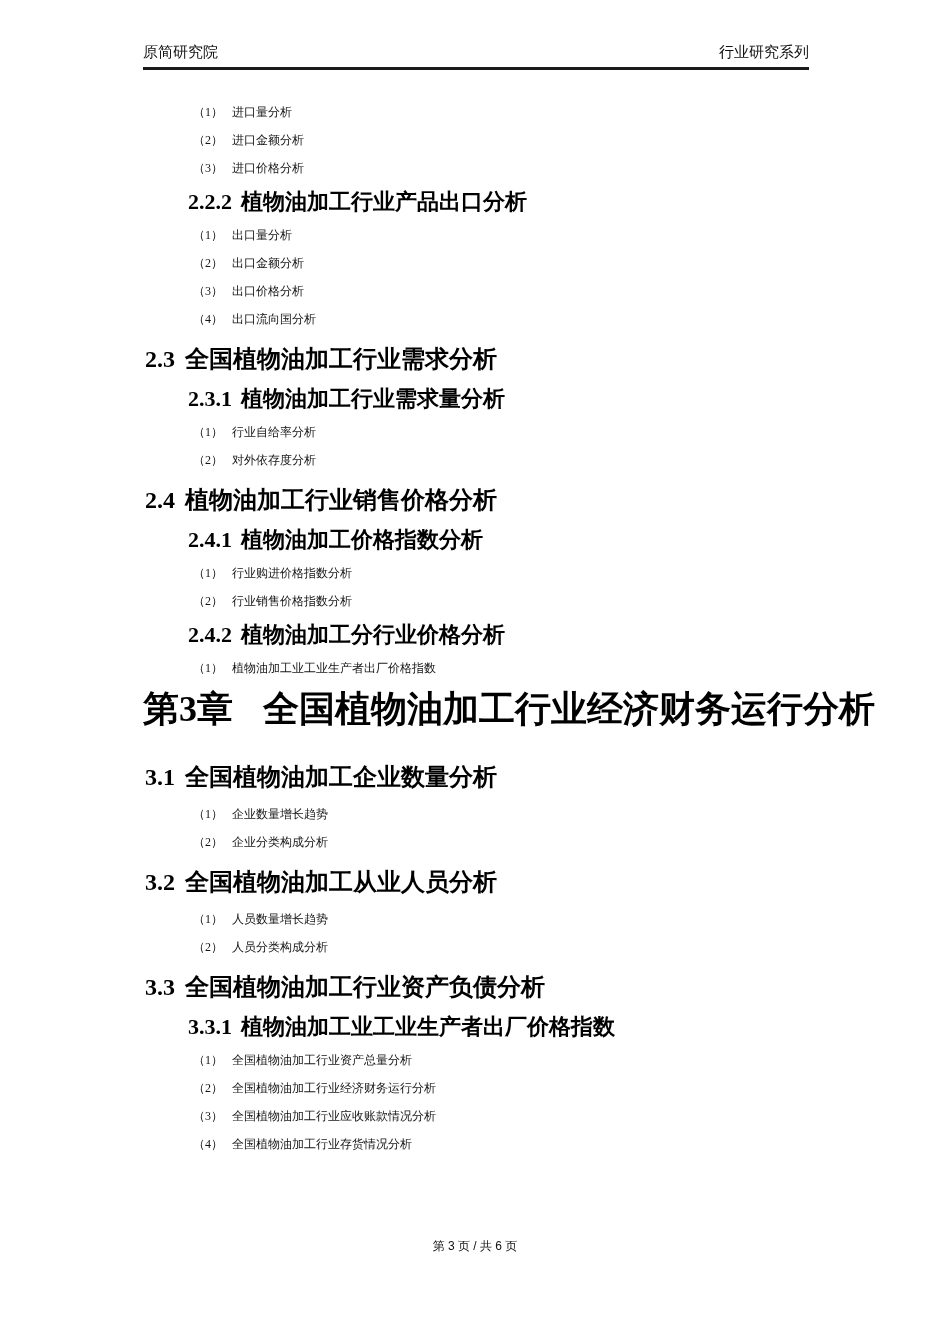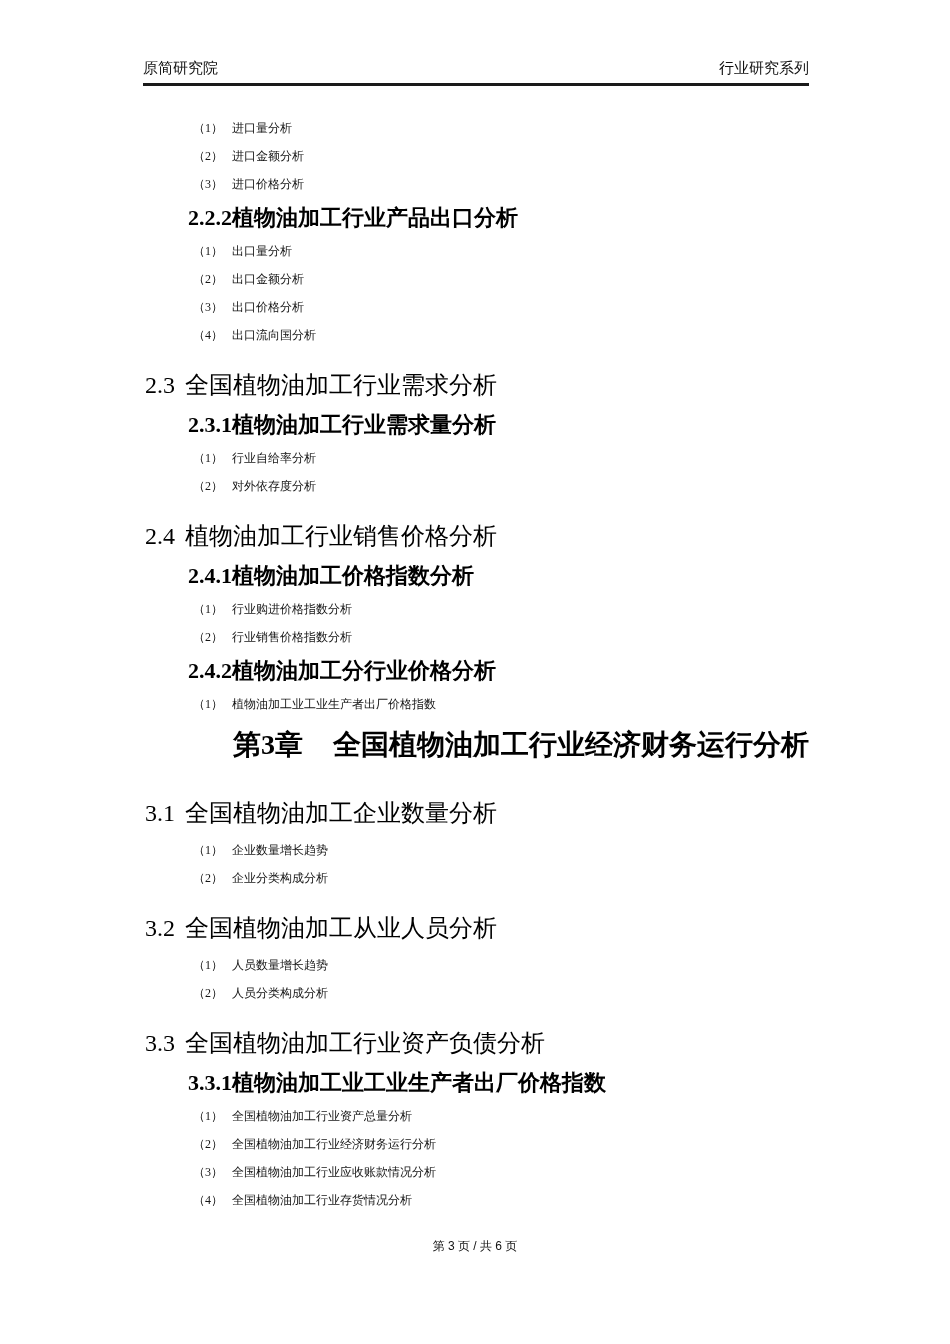--- a/index.html
+++ b/index.html
@@ -12,21 +12,21 @@
     color:#000000;
   }
   .content{
     position:absolute;
     left:143px;
     width:666px;
     top:0;
   }
   
   .header{
-    padding-top:57px;
+    padding-top:41px;
     border-bottom:3px solid #1a1a1a;
     padding-bottom:5px;
     display:flex;
     justify-content:space-between;
     align-items:flex-end;
     font-family:"Liberation Sans","DejaVu Sans",sans-serif;
     font-size:15px;
     line-height:21px;
     color:#111111;
   }
@@ -42,35 +42,35 @@
   }
   .row-item .num{margin-right:9px;}
   .row-h3{
     font-size:22px;
     line-height:33px;
     font-weight:bold;
     padding-left:45px;
     margin:3px 0;
     white-space:nowrap;
   }
-  .row-h3 .num{}
+  .row-h3 .num{margin-right:9px;}
   .row-h2{
     font-size:24px;
     line-height:37px;
-    font-weight:normal;
+    font-weight:bold;
     padding-left:2px;
-    margin:18px 0 4px 0;
+    margin:8px 0 4px 0;
     white-space:nowrap;
   }
   .row-h2 .num{margin-right:10px;}
   .row-chapter{
-    font-size:28px;
+    font-size:36px;
     line-height:44px;
     font-weight:bold;
-    text-align:right;
+    text-align:left;
     margin:5px 0 28px 0;
     white-space:nowrap;
   }
   .row-chapter .num{margin-right:30px;}
   
   .footer{
     position:absolute;
     left:0;right:0;
     top:1238px;
     text-align:center;

